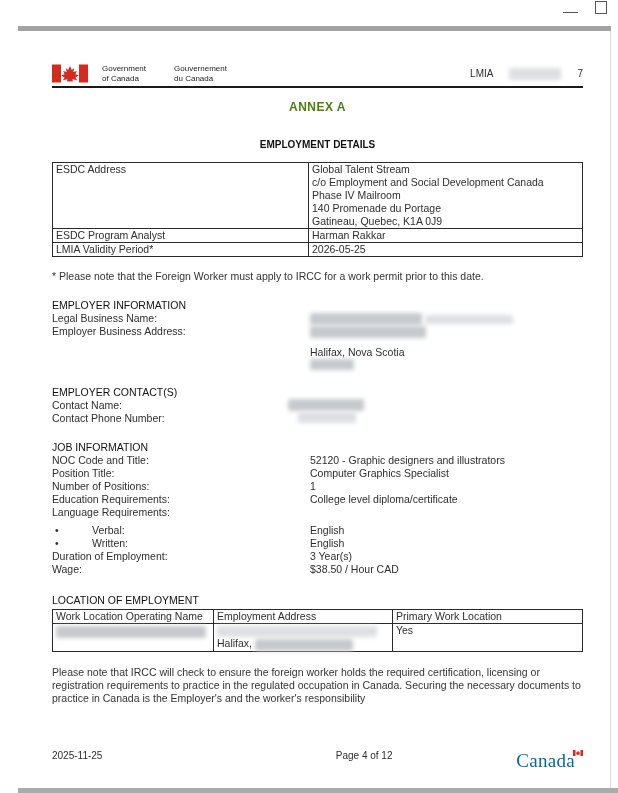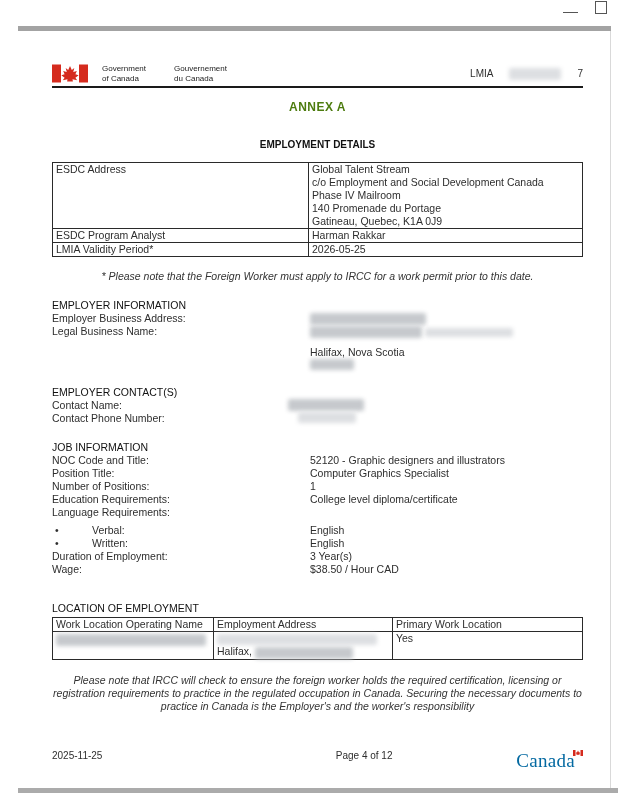--- a/index.html
+++ b/index.html
@@ -32,21 +32,21 @@
 
   .title    { text-align:center; font-size:12px; font-weight:bold; letter-spacing:.5px; color:#4d7c0f; margin-top:13px; }
   .subtitle { text-align:center; font-size:10px; font-weight:bold; color:#111; margin-top:24px; }
 
   table { border-collapse:collapse; width:531px; }
   .esdc-table { margin-top:11px; }
   td, th { border:1px solid #2a2a2a; padding:0 3px; vertical-align:top;
            font-size:10.5px; line-height:13px; font-weight:normal; text-align:left; }
   .esdc-table td.lbl { width:256px; }
 
-  .note { font-style:italic; margin-top:13px; color:#333;text-align:center; }
+  .note { margin-top:13px; color:#333; }
 
   .section-heading { font-weight:normal; color:#111; }
   .kv-row { display:flex; }
   .kv-row .k { width:258px; flex:none; }
   .kv-row .k.indent { padding-left:40px; position:relative; }
   .kv-row .k.indent .bullet { position:absolute; left:3px; top:0; }
   .mt-sec { margin-top:16px; }
 
   .loc-table { margin-top:2px; }
   .loc-table th:nth-child(1){ width:161px; }
@@ -120,32 +120,32 @@
           <td>2026-05-25</td>
         </tr>
       </tbody>
         </table>
 
       <div class="note">* Please note that the Foreign Worker must apply to IRCC for a work permit prior to this date.</div>
 
       <div class="mt-sec">
         <div class="section-heading">EMPLOYER INFORMATION</div>
         <div class="kv-row">
-          <span class="k">Employer Business Address:</span>
-          <span>
-            <span class="blur" style="width:116px;height:12px;"></span>
-          </span>
-        </div>
-        <div class="kv-row">
           <span class="k">Legal Business Name:</span>
           <span>
             <span class="blur" style="width:112px;height:12px;"></span>
             <span class="blur light" style="width:88px;height:9px;"></span>
           </span>
         </div>
+        <div class="kv-row">
+          <span class="k">Employer Business Address:</span>
+          <span>
+            <span class="blur" style="width:116px;height:12px;"></span>
+          </span>
+        </div>
         <div class="kv-row" style="height:8px;">
             <span class="k"></span>
           </div>
         <div class="kv-row">
           <span class="k"></span>
           <span>Halifax, Nova Scotia</span>
         </div>
         <div class="kv-row">
           <span class="k"></span>
           <span class="blur" style="width:44px;height:11px;"></span>
@@ -197,21 +197,21 @@
         <div class="kv-row">
             <span class="k">Duration of Employment:</span>
             <span>3 Year(s)</span>
           </div>
         <div class="kv-row">
             <span class="k">Wage:</span>
             <span>$38.50 / Hour CAD</span>
           </div>
       </div>
 
-      <div style="margin-top:26px;">
+      <div style="margin-top:18px;">
         <div class="section-heading">LOCATION OF EMPLOYMENT</div>
         <table class="loc-table">
           <tbody>
               <tr>
             <th>Work Location Operating Name</th>
             <th>Employment Address</th>
             <th>Primary Work Location</th>
           </tr>
           <tr>
             <td>

